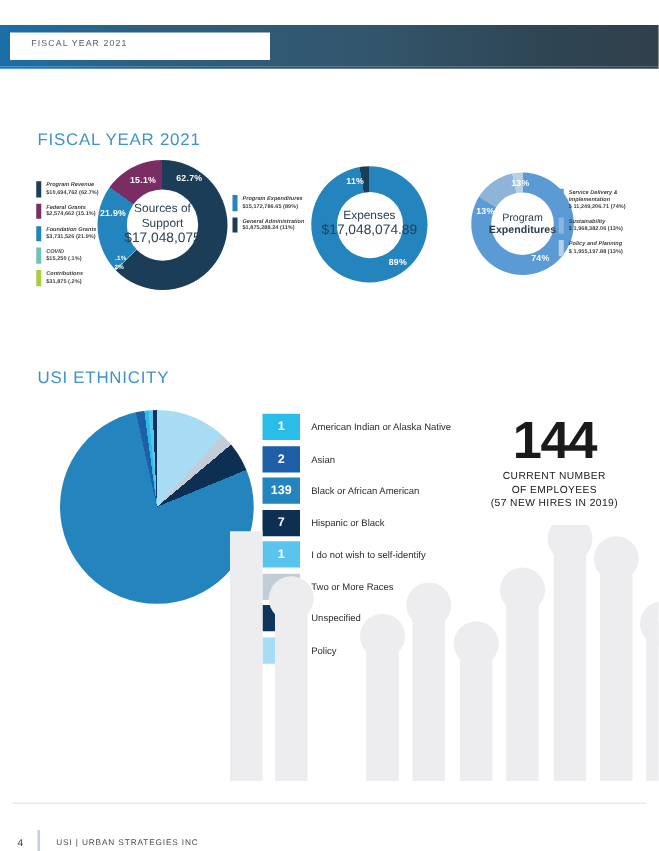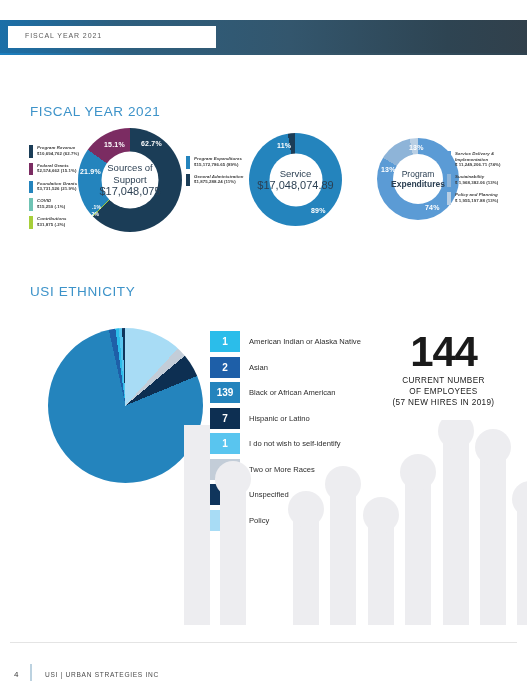--- a/index.html
+++ b/index.html
@@ -28,21 +28,21 @@
     position: absolute; left: 17px; top: 6px;
     font-size: 7px; letter-spacing: .9px; color: #5a5a5a; font-weight: 400;
   }
 
   
   .sec-title {
     position: absolute; color: #3d93c9; font-size: 13.5px;
     letter-spacing: .6px; font-weight: 400;
   }
   #fy-title { left: 30px; top: 84px; }
-  #eth-title { left: 30px; top: 264px; }
+  #eth-title { left: 30px; top: 274px; }
 
   
   .donut-wrap { position: absolute; }
   .donut { position: relative; border-radius: 50%; }
   .donut .hole {
     position: absolute; border-radius: 50%; background: #fff;
     left: 50%; top: 50%; transform: translate(-50%,-50%);
   }
   .donut-center {
     position: absolute; left: 50%; top: 50%; transform: translate(-50%,-50%);
@@ -156,21 +156,21 @@
         <div class="swatch" style="background: rgb(167, 207, 58);"></div>
         <div class="nm">Contributions</div>
         <div class="vl">$31,875 (.2%)</div>
       </div>
     </div>
 
   <div class="donut-wrap" style="left:249px; top:113px; width:93px; height:93px;">
     <div class="donut" id="donut-expenses" style="width: 93px; height: 93px; background: conic-gradient(rgb(36, 132, 189) 30deg, rgb(36, 132, 189) 350.4deg, rgb(27, 61, 87) 350.4deg, rgb(27, 61, 87) 390deg);">
       <div class="hole" style="width:53px;height:53px;"></div>
       <div class="donut-center">
-        <div class="l1">Service</div>
+        <div class="l1">Expenses</div>
         <div class="l3">$17,048,074.89</div>
       </div>
     </div>
     <div class="pct" style="left:28px; top:9px;">11%</div>
     <div class="pct" style="left:62px; top:74px;">89%</div>
   </div>
 
   <div class="legend" id="legend-expenses" style="left:186px; top:136px;">
       <div class="legend-row">
         <div class="swatch" style="background: rgb(36, 132, 189);"></div>
@@ -228,21 +228,21 @@
       <div class="eth-row">
         <div class="eth-count" style="background: rgb(30, 95, 168);">2</div>
         <div class="eth-label">Asian</div>
       </div>
       <div class="eth-row">
         <div class="eth-count" style="background: rgb(36, 132, 189);">139</div>
         <div class="eth-label">Black or African American</div>
       </div>
       <div class="eth-row">
         <div class="eth-count" style="background: rgb(13, 47, 82);">7</div>
-        <div class="eth-label">Hispanic or Latino</div>
+        <div class="eth-label">Hispanic or Black</div>
       </div>
       <div class="eth-row">
         <div class="eth-count" style="background: rgb(89, 197, 239);">1</div>
         <div class="eth-label">I do not wish to self-identify</div>
       </div>
       <div class="eth-row">
         <div class="eth-count" style="background: rgb(195, 205, 216);">3</div>
         <div class="eth-label">Two or More Races</div>
       </div>
       <div class="eth-row">

